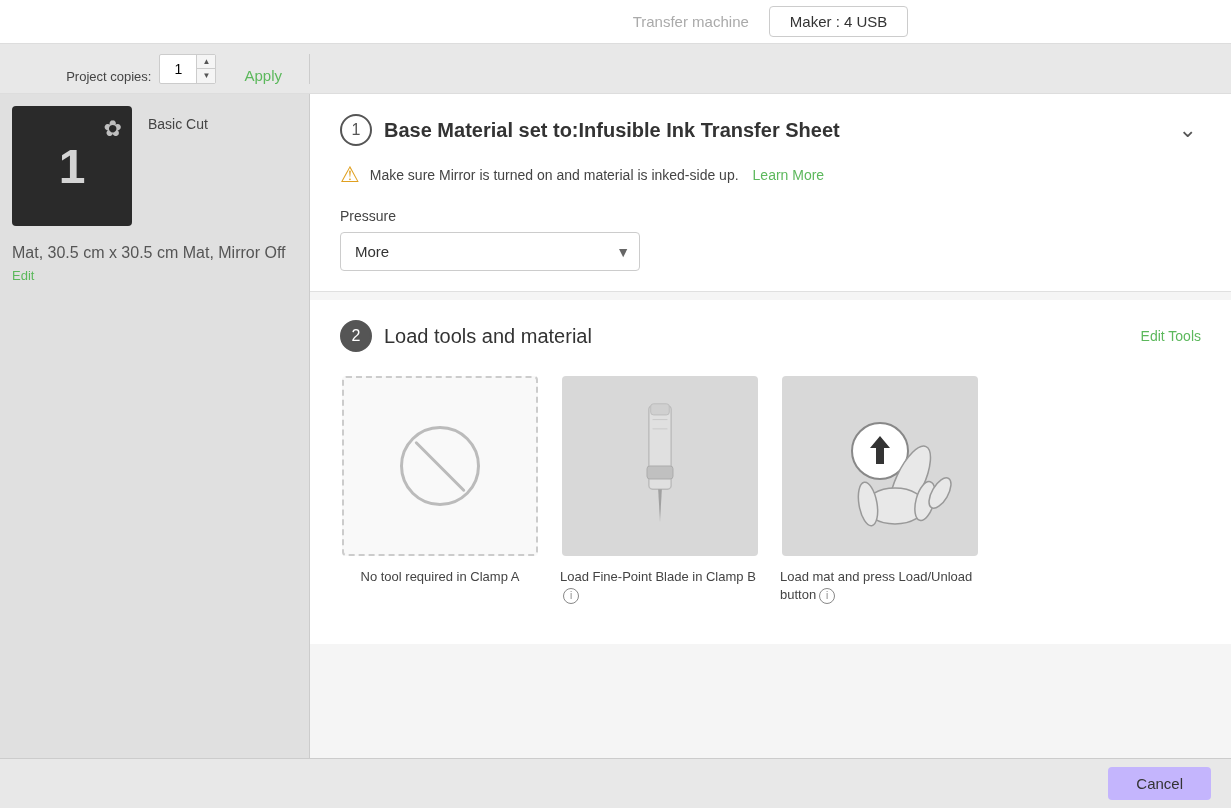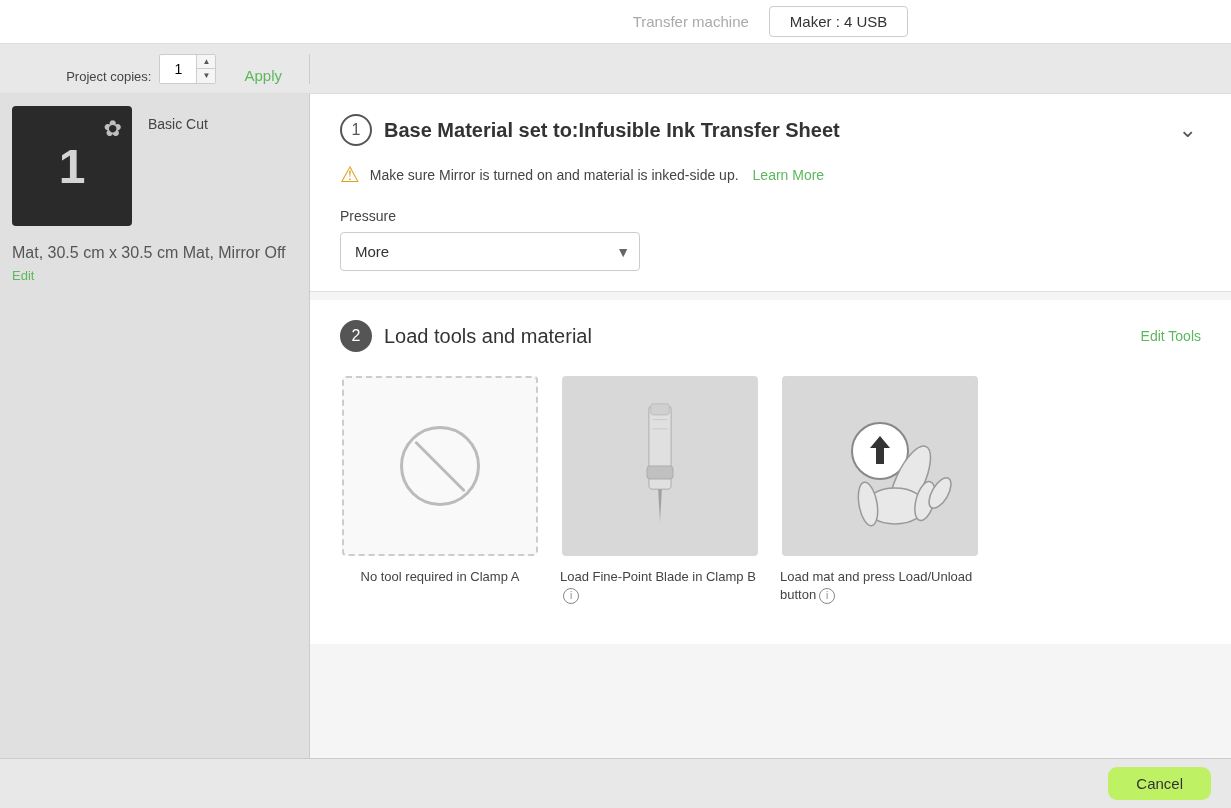--- a/index.html
+++ b/index.html
@@ -353,23 +353,23 @@
       height: 50px;
       background: #e8e8e8;
       display: flex;
       align-items: center;
       justify-content: flex-end;
       padding: 0 20px;
       border-top: 1px solid #ccc;
       flex-shrink: 0;
     }
     .cancel-btn {
-      background: #bef264;
+      background: #c4b5fd;
       border: none;
-      border-radius: 9px;
+      border-radius: 4px;
       padding: 8px 28px;
       font-size: 15px;
       color: #333;
       cursor: pointer;
     }
 
     .info-circle {
       display: inline-flex;
       width: 16px;
       height: 16px;

